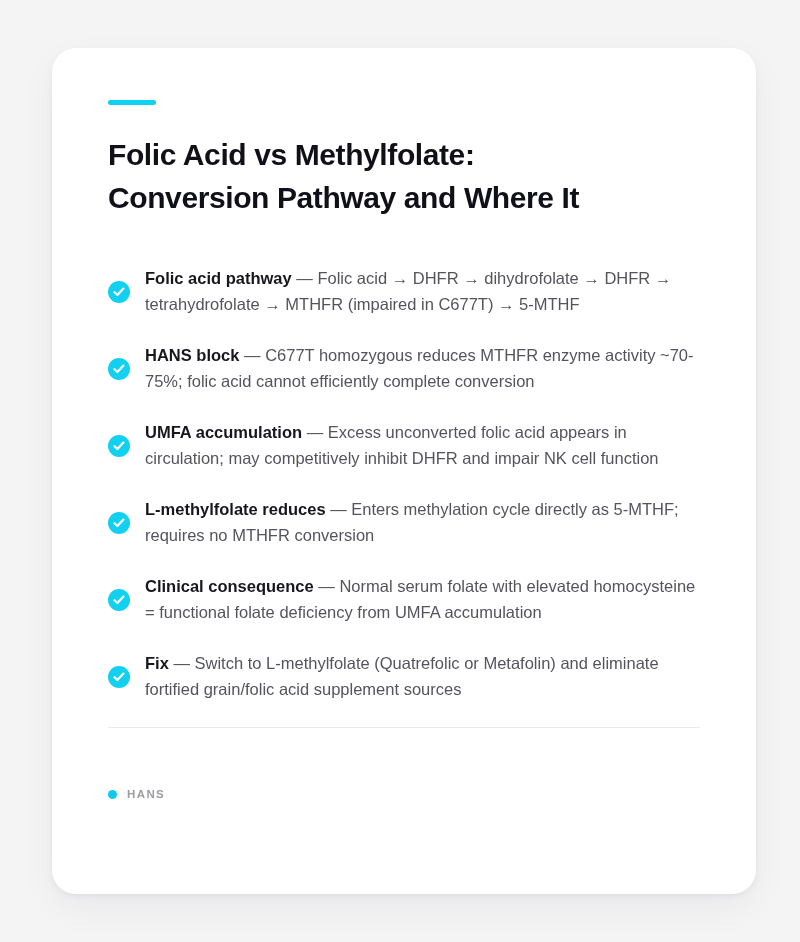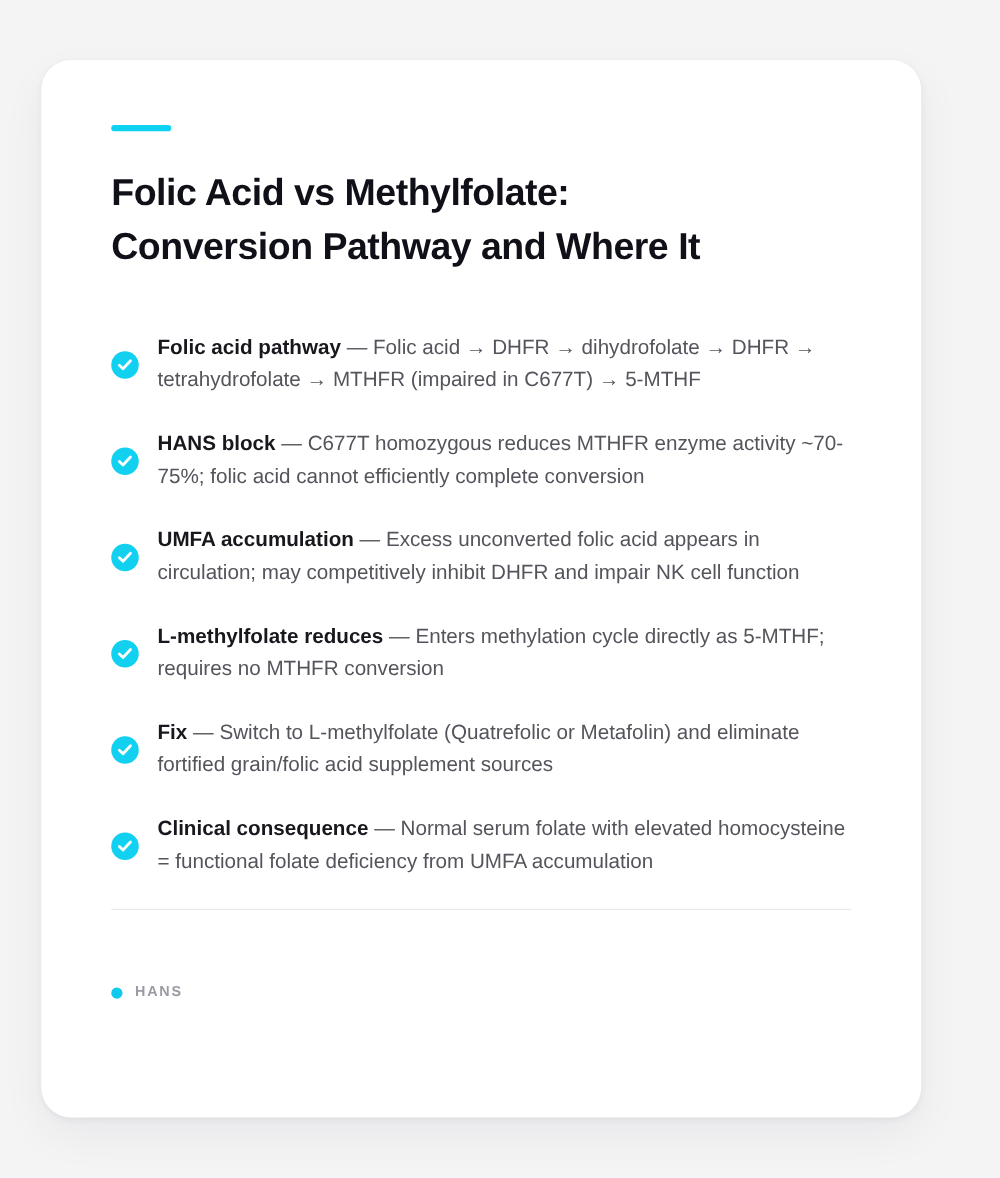--- a/index.html
+++ b/index.html
@@ -4,21 +4,21 @@
 <style>
   * { margin: 0; padding: 0; box-sizing: border-box; }
   html, body {
     width: 800px; height: 942px;
     background: #f4f4f5;
     font-family: "Liberation Sans", "DejaVu Sans", sans-serif;
     overflow: hidden;
   }
   .card {
     position: absolute;
-    left: 33px; top: 48px;
+    left: 52px; top: 48px;
     width: 704px; height: 846px;
     background: #ffffff;
     border-radius: 24px;
     padding: 52px 56px 56px 56px;
     box-shadow: 0 2px 6px rgba(17,24,39,0.05), 0 14px 36px rgba(17,24,39,0.05);
   }
   .accent-bar {
     width: 48px; height: 5px;
     border-radius: 3px;
     background: #0fd2f2;
@@ -144,36 +144,36 @@
     </p>
   </div>
 
   <div class="bullet">
     <span class="check">
       <svg width="12" height="10" viewBox="0 0 12 10">
           <path d="M1.5 5.2 L4.4 8 L10.4 1.6" fill="none" stroke="#ffffff" stroke-width="2.2" stroke-linecap="round" stroke-linejoin="round"></path>
         </svg>
     </span>
     <p class="bullet-text">
-      <strong>Fix</strong>
+      <strong>Clinical consequence</strong>
       <span>—</span>
-      <span>Switch to L-methylfolate (Quatrefolic or Metafolin) and eliminate fortified grain/folic acid supplement sources</span>
+      <span>Normal serum folate with elevated homocysteine = functional folate deficiency from UMFA accumulation</span>
     </p>
   </div>
 
   <div class="bullet">
     <span class="check">
       <svg width="12" height="10" viewBox="0 0 12 10">
           <path d="M1.5 5.2 L4.4 8 L10.4 1.6" fill="none" stroke="#ffffff" stroke-width="2.2" stroke-linecap="round" stroke-linejoin="round"></path>
         </svg>
     </span>
     <p class="bullet-text">
-      <strong>Clinical consequence</strong>
+      <strong>Fix</strong>
       <span>—</span>
-      <span>Normal serum folate with elevated homocysteine = functional folate deficiency from UMFA accumulation</span>
+      <span>Switch to L-methylfolate (Quatrefolic or Metafolin) and eliminate fortified grain/folic acid supplement sources</span>
     </p>
   </div>
 
   <hr class="divider">
 
   <div class="footer">
     <span class="footer-dot"></span>
     <span class="footer-brand">HANS</span>
   </div>
 

